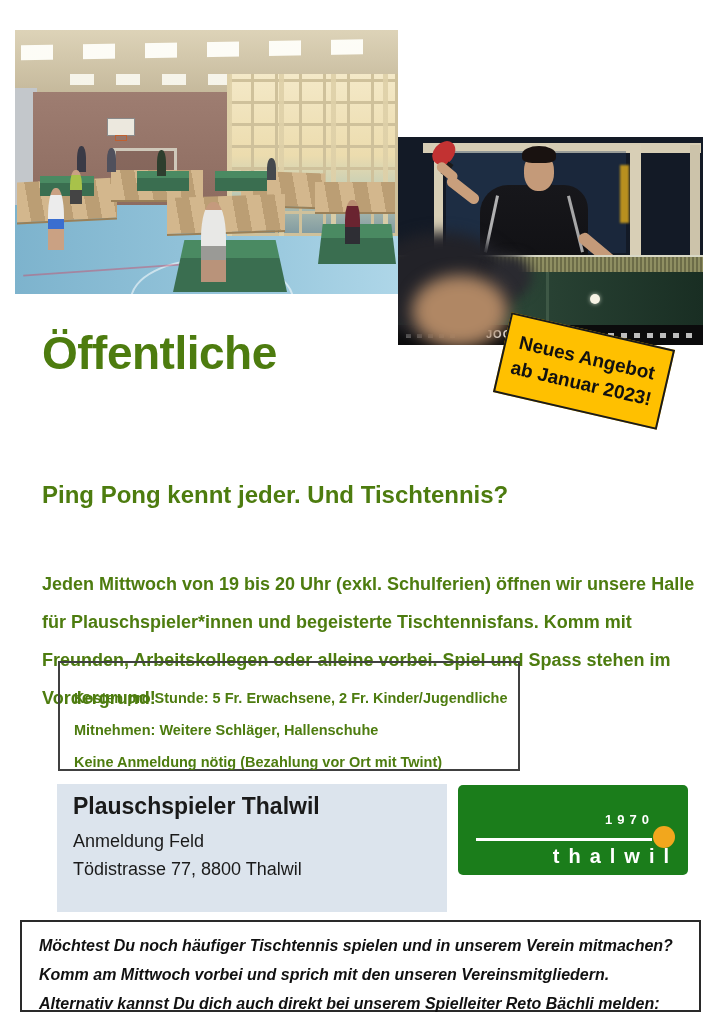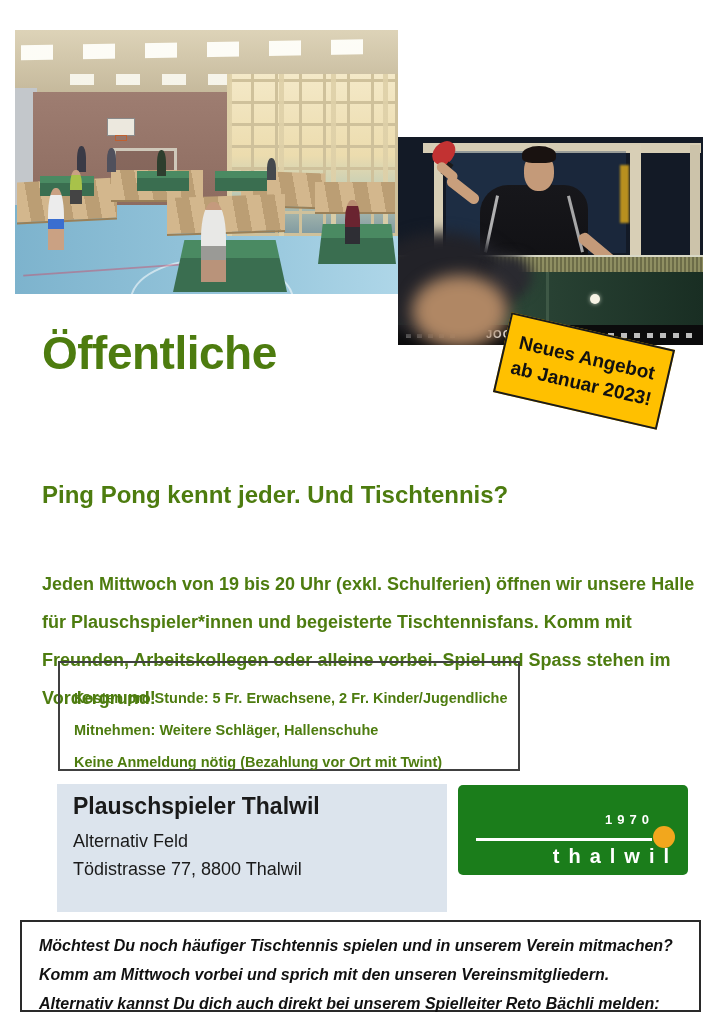--- a/index.html
+++ b/index.html
@@ -209,21 +209,21 @@
   <div class="abs green intro">Jeden Mittwoch von 19 bis 20 Uhr (exkl. Schulferien) öffnen wir unsere Halle für Plauschspieler*innen und begeisterte Tischtennisfans. Komm mit Freunden, Arbeitskollegen oder alleine vorbei. Spiel und Spass stehen im Vordergrund!</div>
 
   <div class="abs info-box">
     <p class="info-line green">Kosten pro Stunde: 5 Fr. Erwachsene, 2 Fr. Kinder/Jugendliche</p>
     <p class="info-line green">Mitnehmen: Weitere Schläger, Hallenschuhe</p>
     <p class="info-line green">Keine Anmeldung nötig (Bezahlung vor Ort mit Twint)</p>
   </div>
 
   <div class="abs club-box">
     <div class="club-name">Plauschspieler Thalwil</div>
-    <div class="club-line">Alternativ Feld</div>
+    <div class="club-line">Anmeldung Feld</div>
     <div class="club-line">Tödistrasse 77, 8800 Thalwil</div>
   </div>
 
   <div class="abs logo">
     <div class="abs logo-year">1970</div>
     <div class="abs logo-rule"></div>
     <div class="abs logo-dot"></div>
     <div class="abs logo-town">thalwil</div>
   </div>
 

